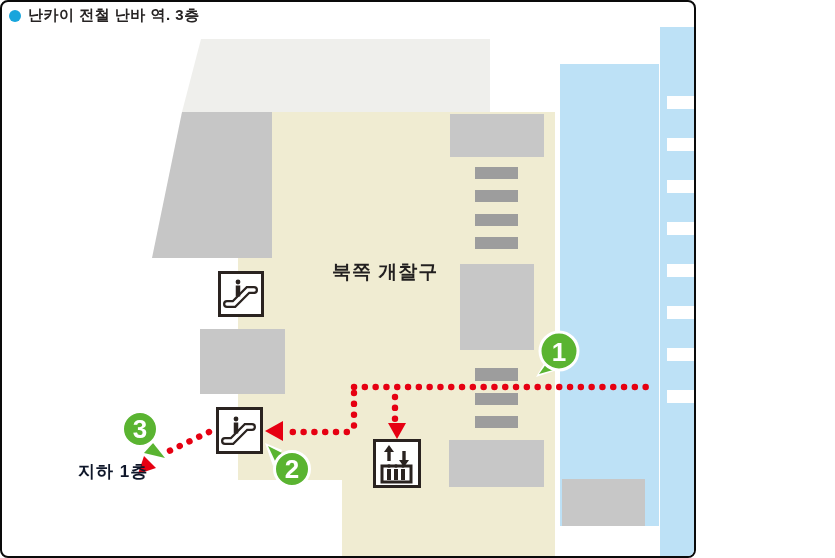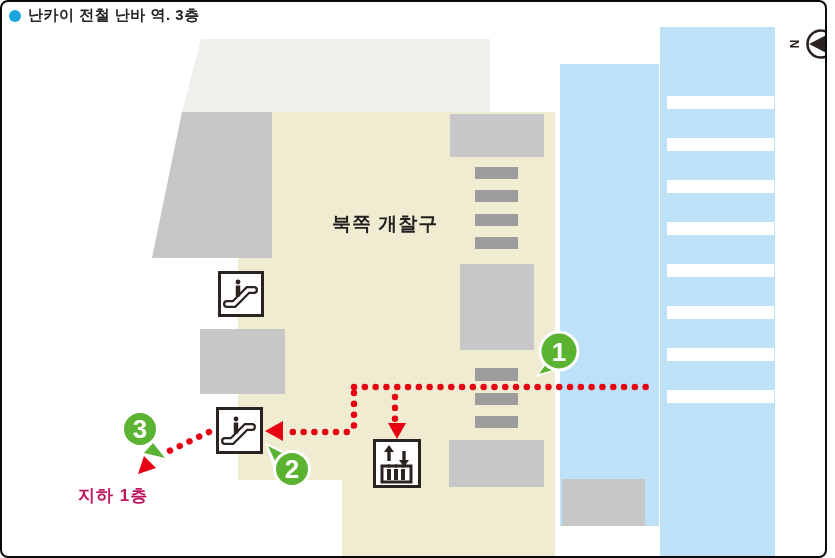--- a/index.html
+++ b/index.html
@@ -1,35 +1,35 @@
 <!DOCTYPE html>
 <html><head>
 <meta charset="utf-8">
 <style>
   html,body{margin:0;padding:0;background:#fff;}
   #stage{
-    position:relative;width:827px;height:558px;box-sizing:border-box;
+    position:relative;width:696px;height:558px;box-sizing:border-box;
     background:#ffffff;border:2px solid #0a0a0a;border-radius:8px;overflow:hidden;
     font-family:"Liberation Sans", sans-serif;
   }
   #map-svg{position:absolute;left:0;top:0;}
   .abs{position:absolute;}
   .page-title{
     left:26px;top:4px;font-size:15px;font-weight:bold;color:#262323;letter-spacing:0.5px;
   }
   .title-bullet{
     left:7px;top:8px;width:12px;height:12px;border-radius:50%;background:#18a5dc;
   }
   .map-label{
-    font-size:19px;font-weight:bold;color:#221f1f;letter-spacing:1px;white-space:nowrap;
+    font-size:19px;font-weight:bold;color:#221f1f;letter-spacing:1px;white-space:nowrap;margin-top:48px;
   }
   .north-gate-label{left:330px;top:209px;}
   .station-label{left:549px;top:208px;}
   .basement-label{
-    left:76px;top:482px;font-size:17px;font-weight:bold;color:#be185d;letter-spacing:1px;white-space:nowrap;
+    left:76px;top:458px;font-size:17px;font-weight:bold;color:#0f172a;letter-spacing:1px;white-space:nowrap;
   }
   .step-num{
     width:28px;text-align:center;font-size:26px;font-weight:bold;color:#ffffff;line-height:28px;
   }
   .step-1{left:543px;top:336px;}
   .step-2{left:276px;top:453px;}
   .step-3{left:124px;top:413px;}
   .compass-n{
     left:789px;top:35px;font-size:12px;font-weight:bold;color:#2a2320;
     transform:rotate(-90deg);

